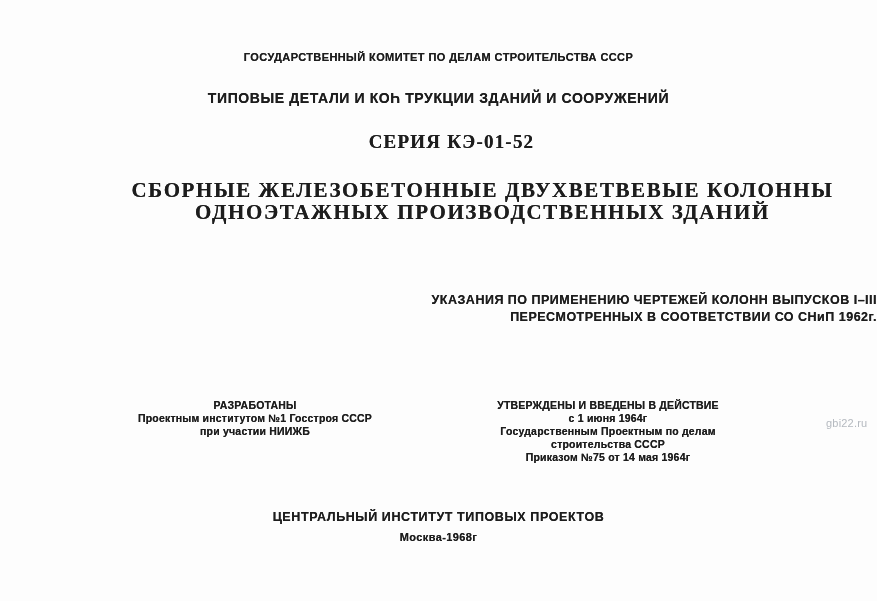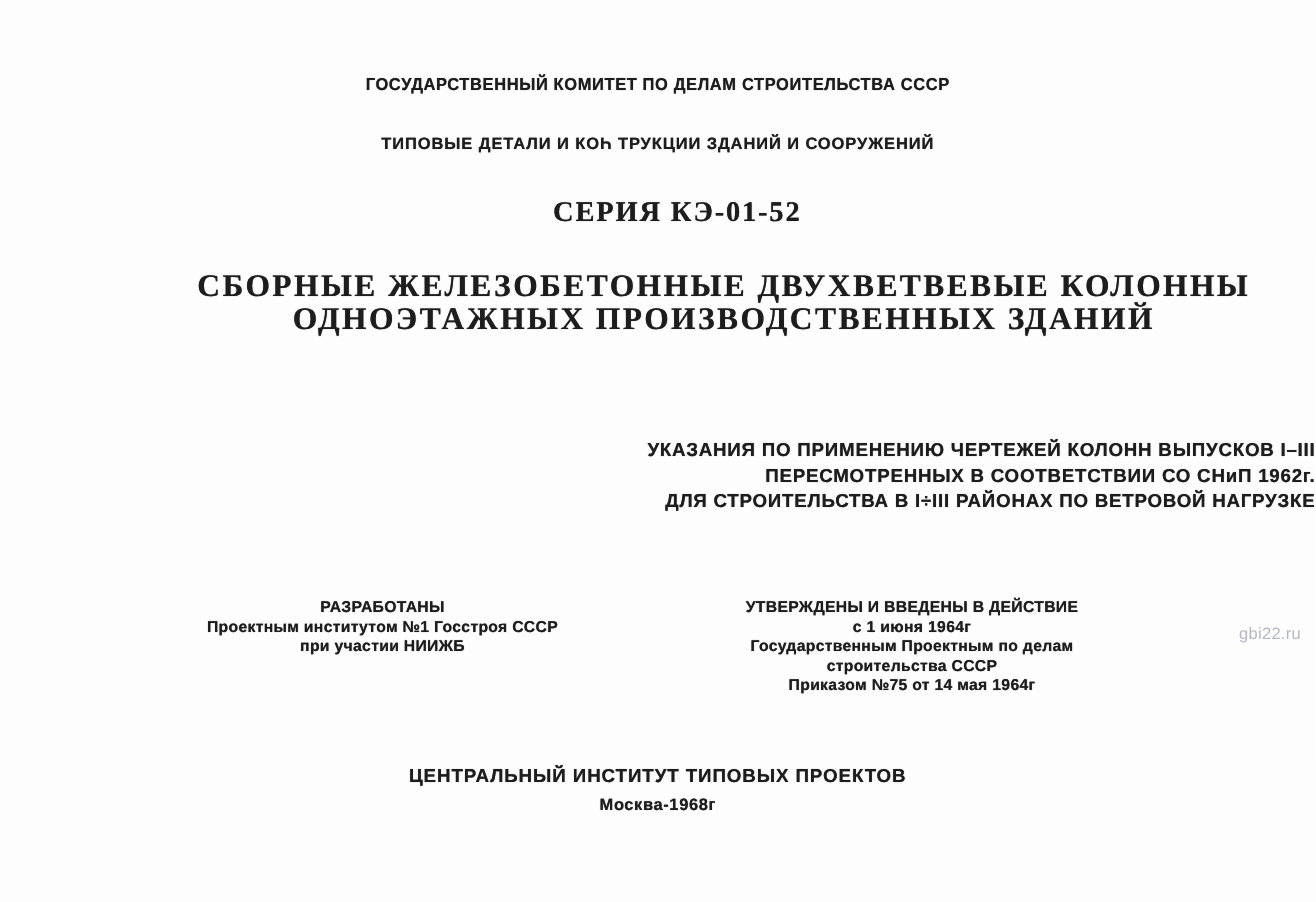--- a/index.html
+++ b/index.html
@@ -30,21 +30,21 @@
   }
   .committee-line {
     top: 51px;
     font-size: 11px;
     font-weight: bold;
     letter-spacing: 0.4px;
     transform: scaleY(1.05);
   }
   .series-title-line {
     top: 90px;
-    font-size: 11px;
+    font-size: 14px;
     font-weight: bold;
     letter-spacing: 0.6px;
   }
   .series-code-line {
     top: 131px;
     font-family: "Liberation Serif", serif;
     font-size: 19px;
     font-weight: bold;
     letter-spacing: 1.2px;
     margin-left: 13px;
@@ -130,21 +130,20 @@
 
   <div class="centered ink main-title">
     <div>СБОРНЫЕ ЖЕЛЕЗОБЕТОННЫЕ ДВУХВЕТВЕВЫЕ КОЛОННЫ</div>
     <div>ОДНОЭТАЖНЫХ ПРОИЗВОДСТВЕННЫХ ЗДАНИЙ</div>
   </div>
 
 
   <div class="centered ink subtitle-block">
     <div>УКАЗАНИЯ ПО ПРИМЕНЕНИЮ ЧЕРТЕЖЕЙ КОЛОНН ВЫПУСКОВ I–III</div>
     <div>ПЕРЕСМОТРЕННЫХ В СООТВЕТСТВИИ СО СНиП 1962г.</div>
-    <div>ДЛЯ СТРОИТЕЛЬСТВА В I÷III РАЙОНАХ ПО ВЕТРОВОЙ НАГРУЗКЕ</div>
   </div>
 
   <div class="col-block ink developed-block">
     <div>РАЗРАБОТАНЫ</div>
     <div>Проектным институтом №1 Госстроя СССР</div>
     <div>при участии НИИЖБ</div>
   </div>
 
   <div class="col-block ink approved-block">
     <div>УТВЕРЖДЕНЫ И ВВЕДЕНЫ В ДЕЙСТВИЕ</div>

